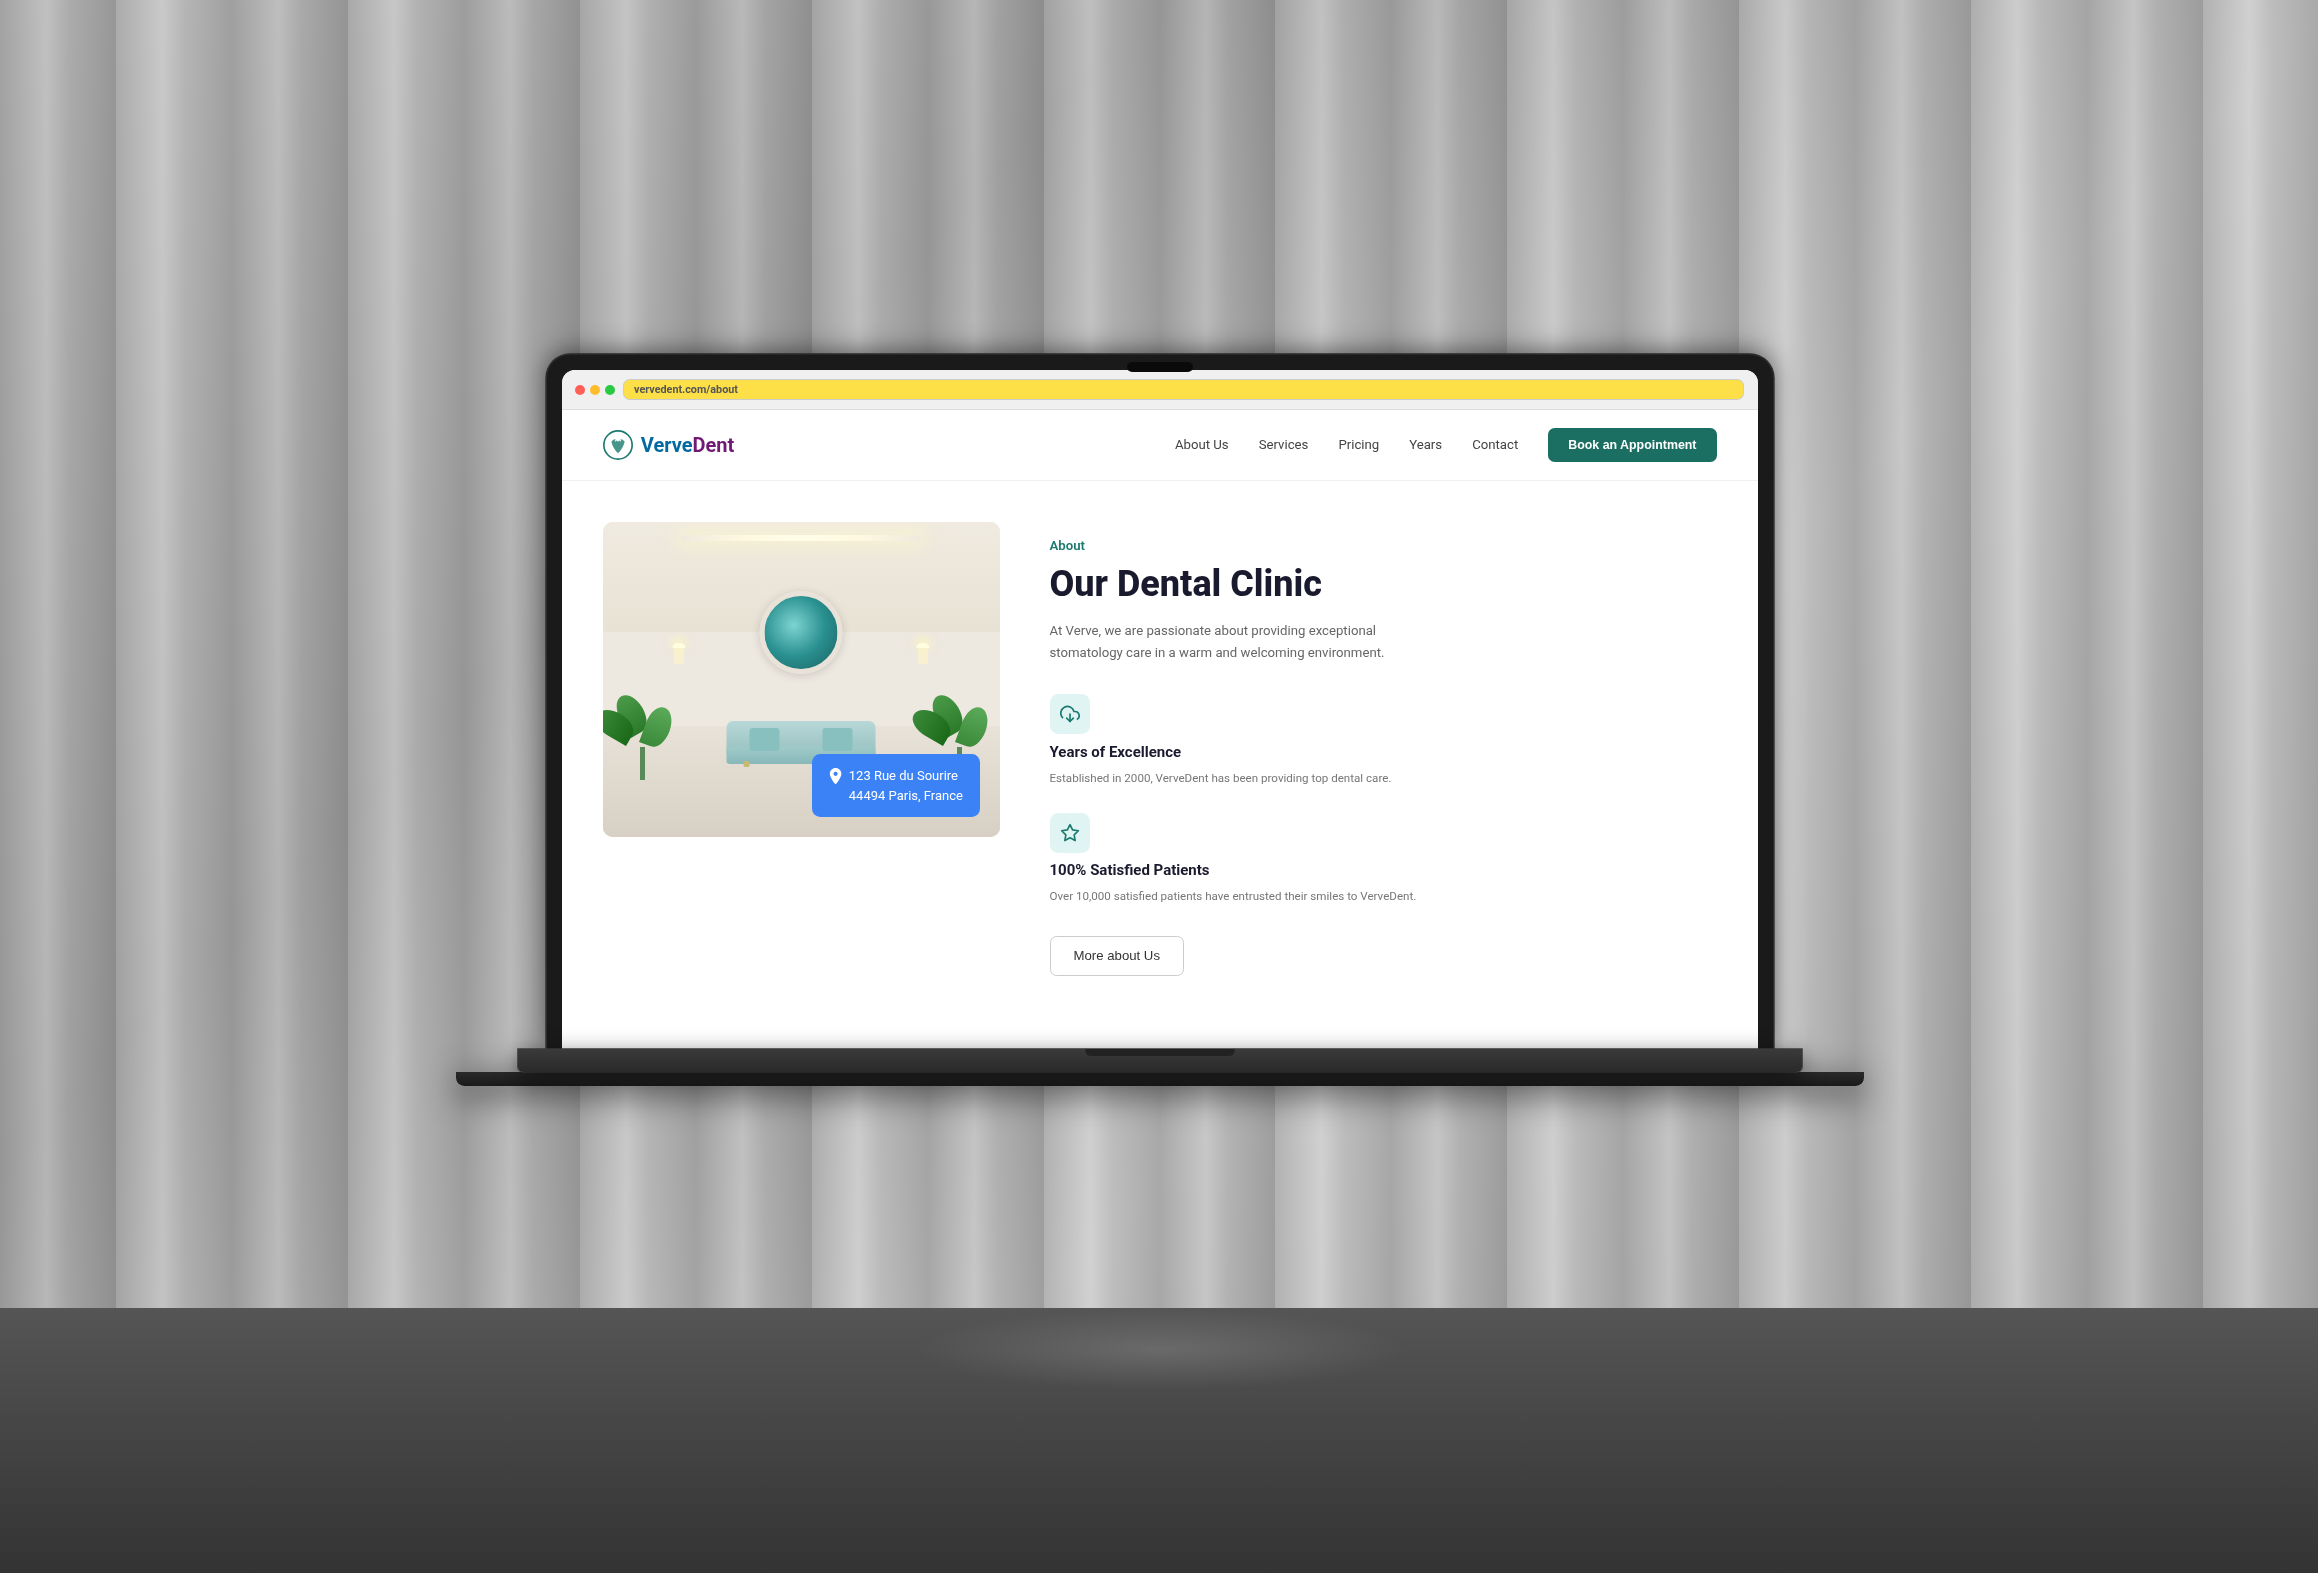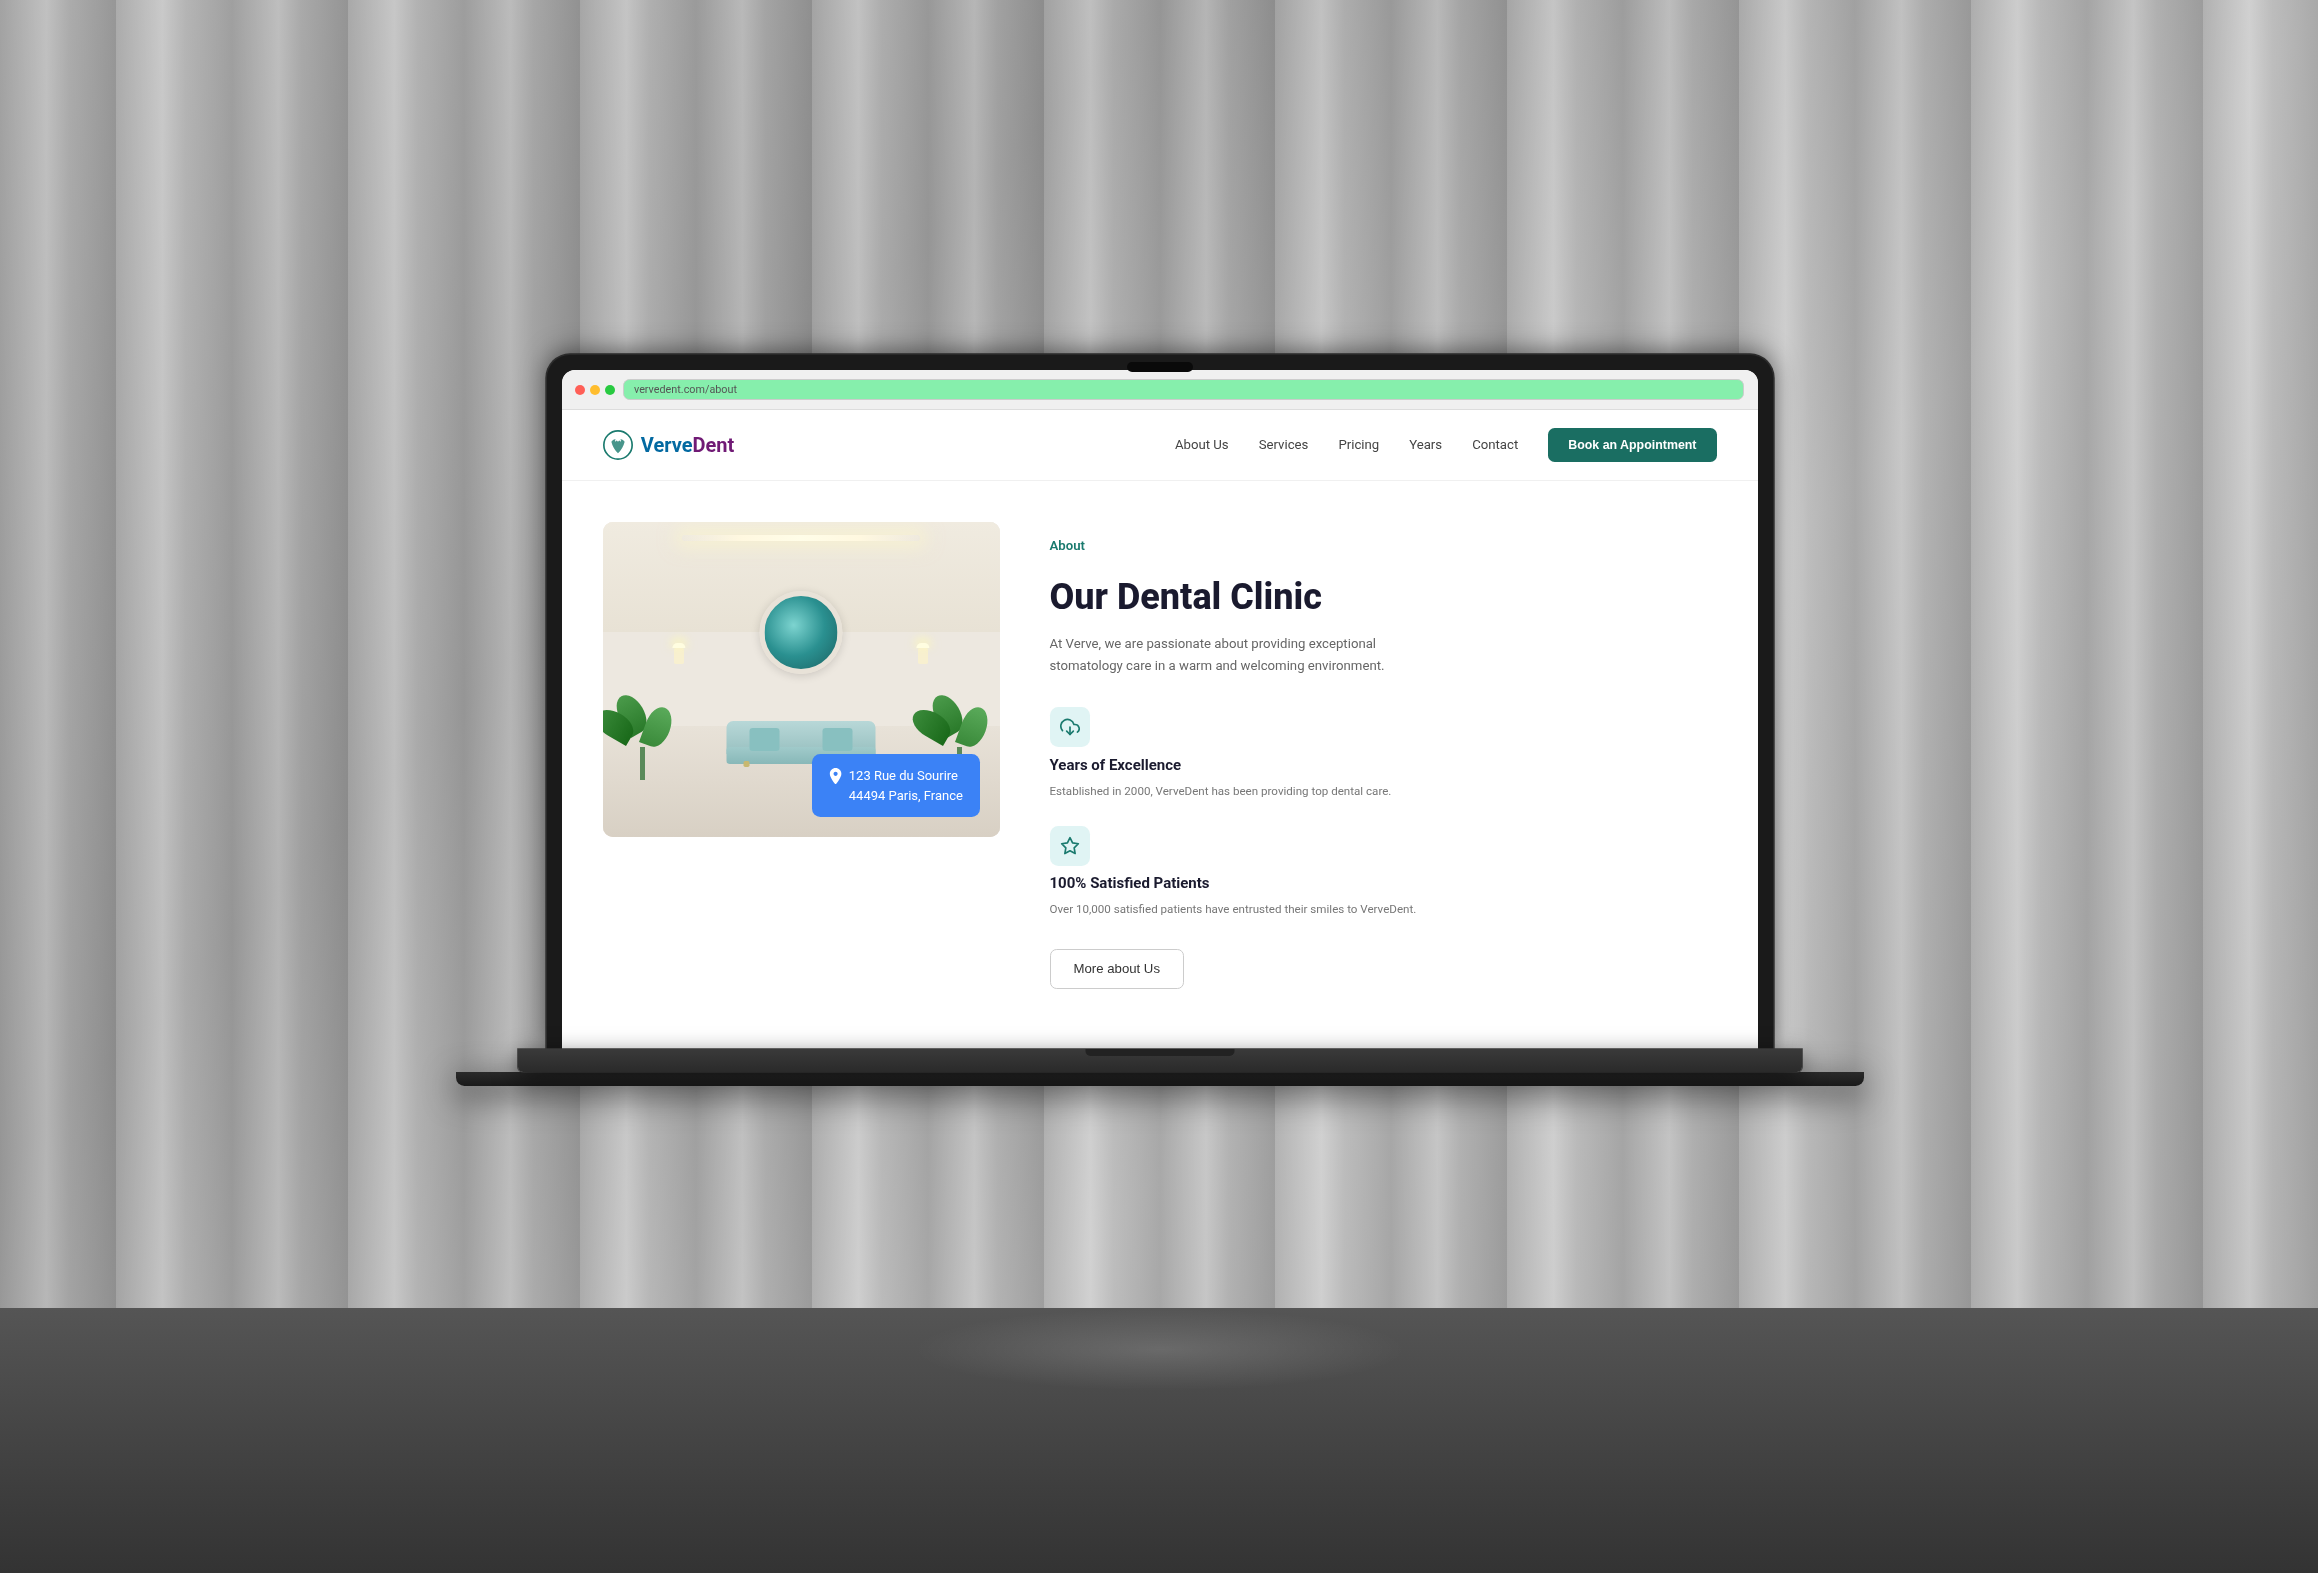--- a/index.html
+++ b/index.html
@@ -95,26 +95,27 @@
     .dot {
       width: 10px;
       height: 10px;
       border-radius: 50%;
     }
     .dot-red { background: #ff5f57; }
     .dot-yellow { background: #ffbd2e; }
     .dot-green { background: #28ca41; }
     .browser-url-bar {
       flex: 1;
-      background: #86efac;
+      background: #fde047;
       border: 0.8px solid #ccc;
       border-radius: 6.6px;
       padding: 3.3px 10px;
       font-size: 10.8px;
       color: #555;
+      font-weight: bold;
     }
 
     
     .website {
       background: #ffffff;
     }
 
     
     .nav {
       display: flex;
@@ -382,21 +383,21 @@
     
     .right-content {
       flex: 1;
       padding-top: 16.6px;
     }
 
     .about-label {
       font-size: 13.2px;
       color: #1a7a6e;
       font-weight: 600;
-      margin-bottom: 23px;
+      margin-bottom: 10px;
     }
 
     .section-title {
       font-size: 36px;
       font-weight: 800;
       color: #1a1a2e;
       margin-bottom: 13.2px;
       line-height: 1.2;
     }
 

